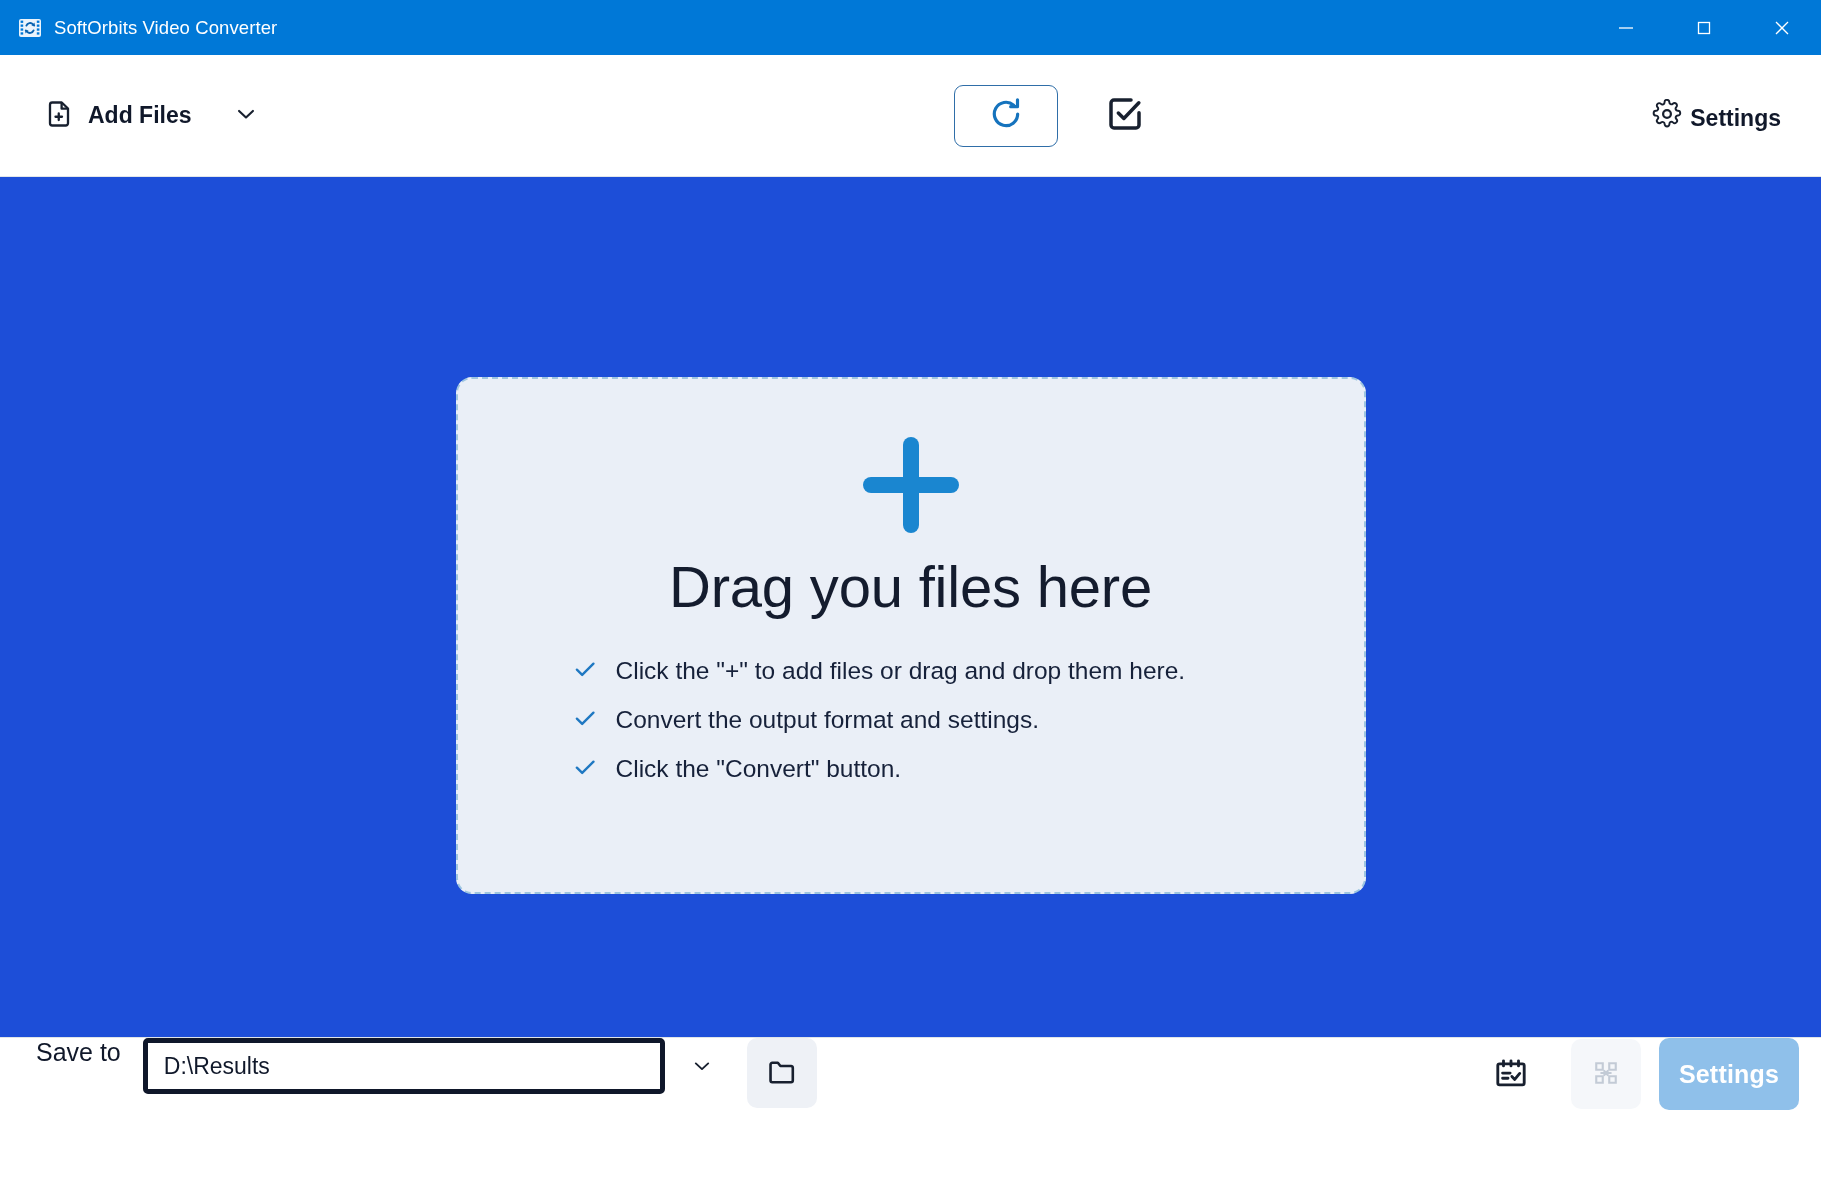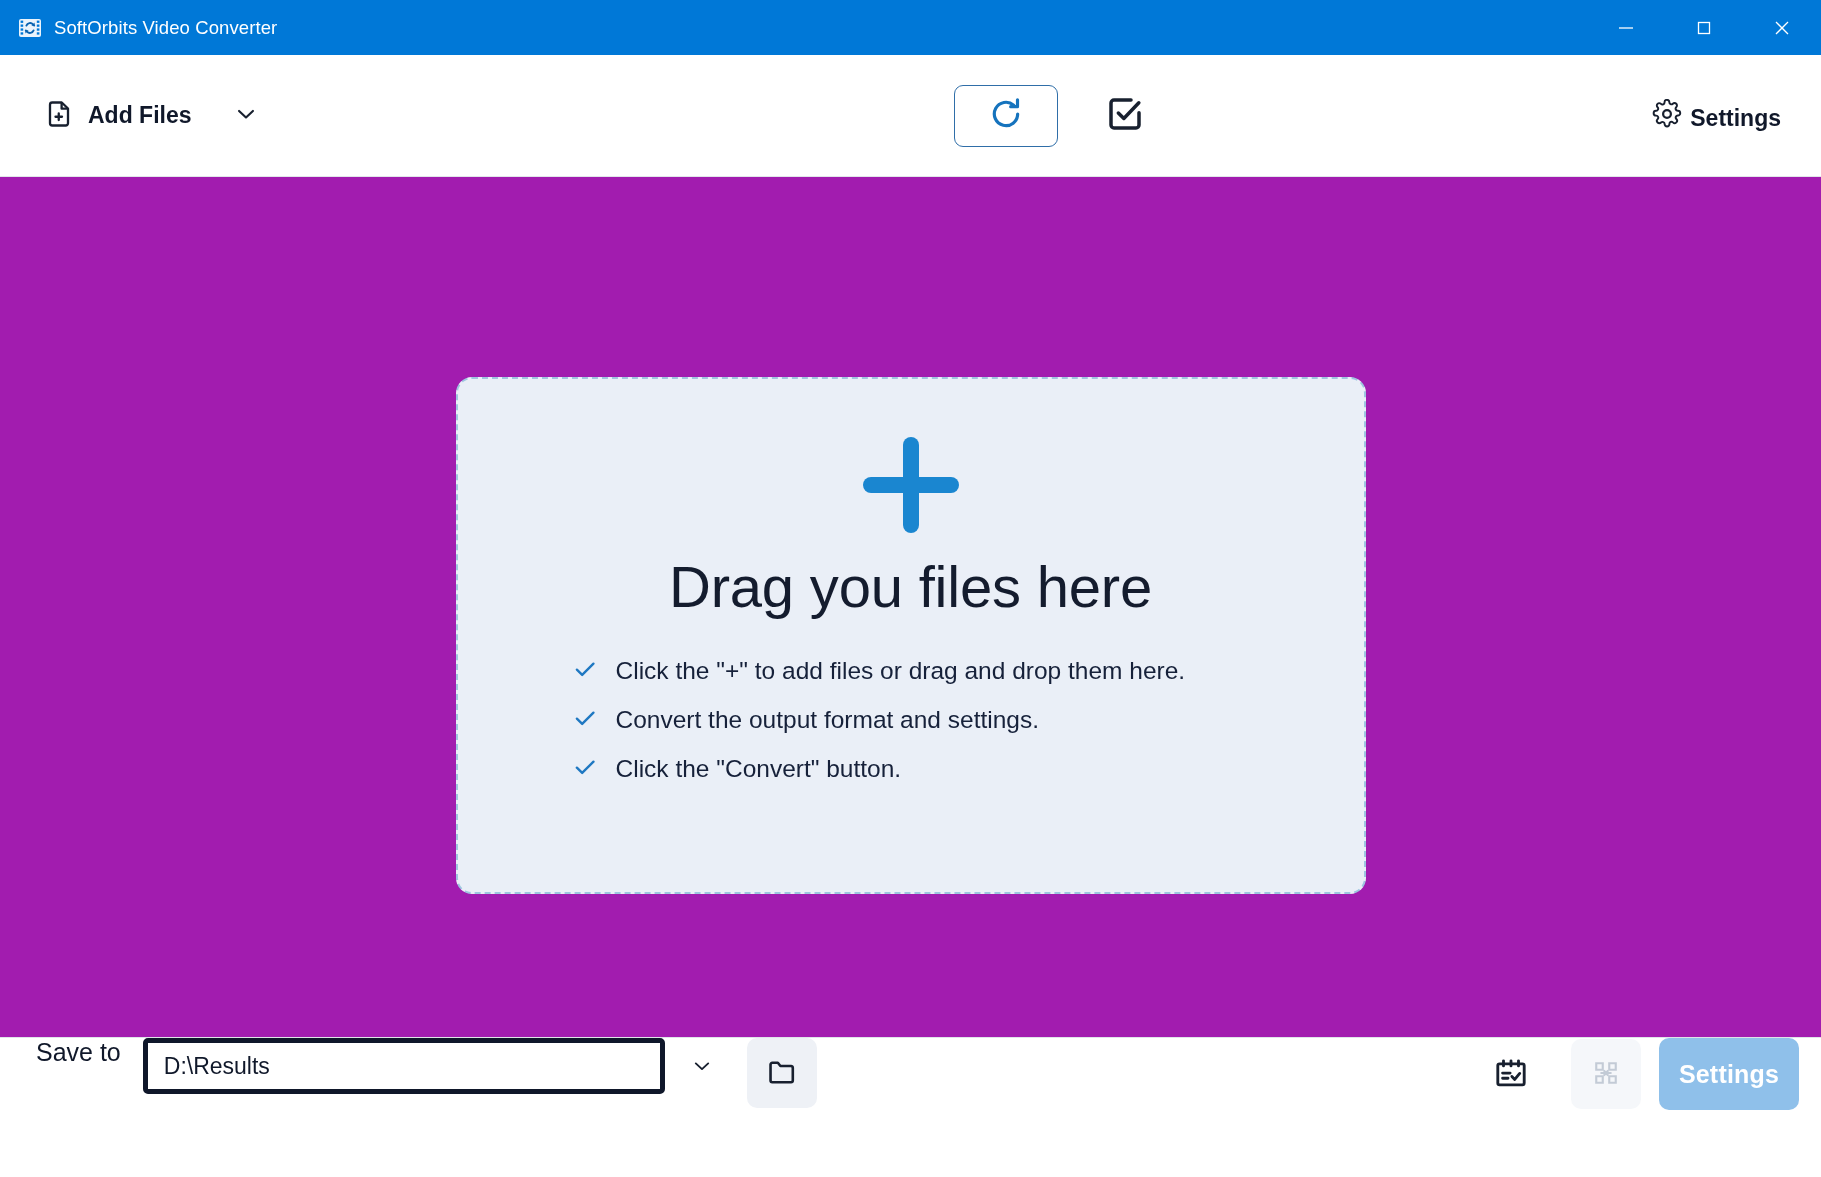--- a/index.html
+++ b/index.html
@@ -170,21 +170,21 @@
   .settings-label {
     font-size: 23px;
     font-weight: bold;
     color: #10182a;
   }
 
   
   .main-area {
     flex: 1 1 auto;
     position: relative;
-    background: #a21caf;
+    background: #1d4ed8;
     display: flex;
     align-items: flex-start;
     justify-content: center;
   }
   .dropzone {
     margin-top: 200px;
     width: 910px;
     height: 517px;
     background: #eaeff7;
     border: 2px dashed #9ec6e0;

